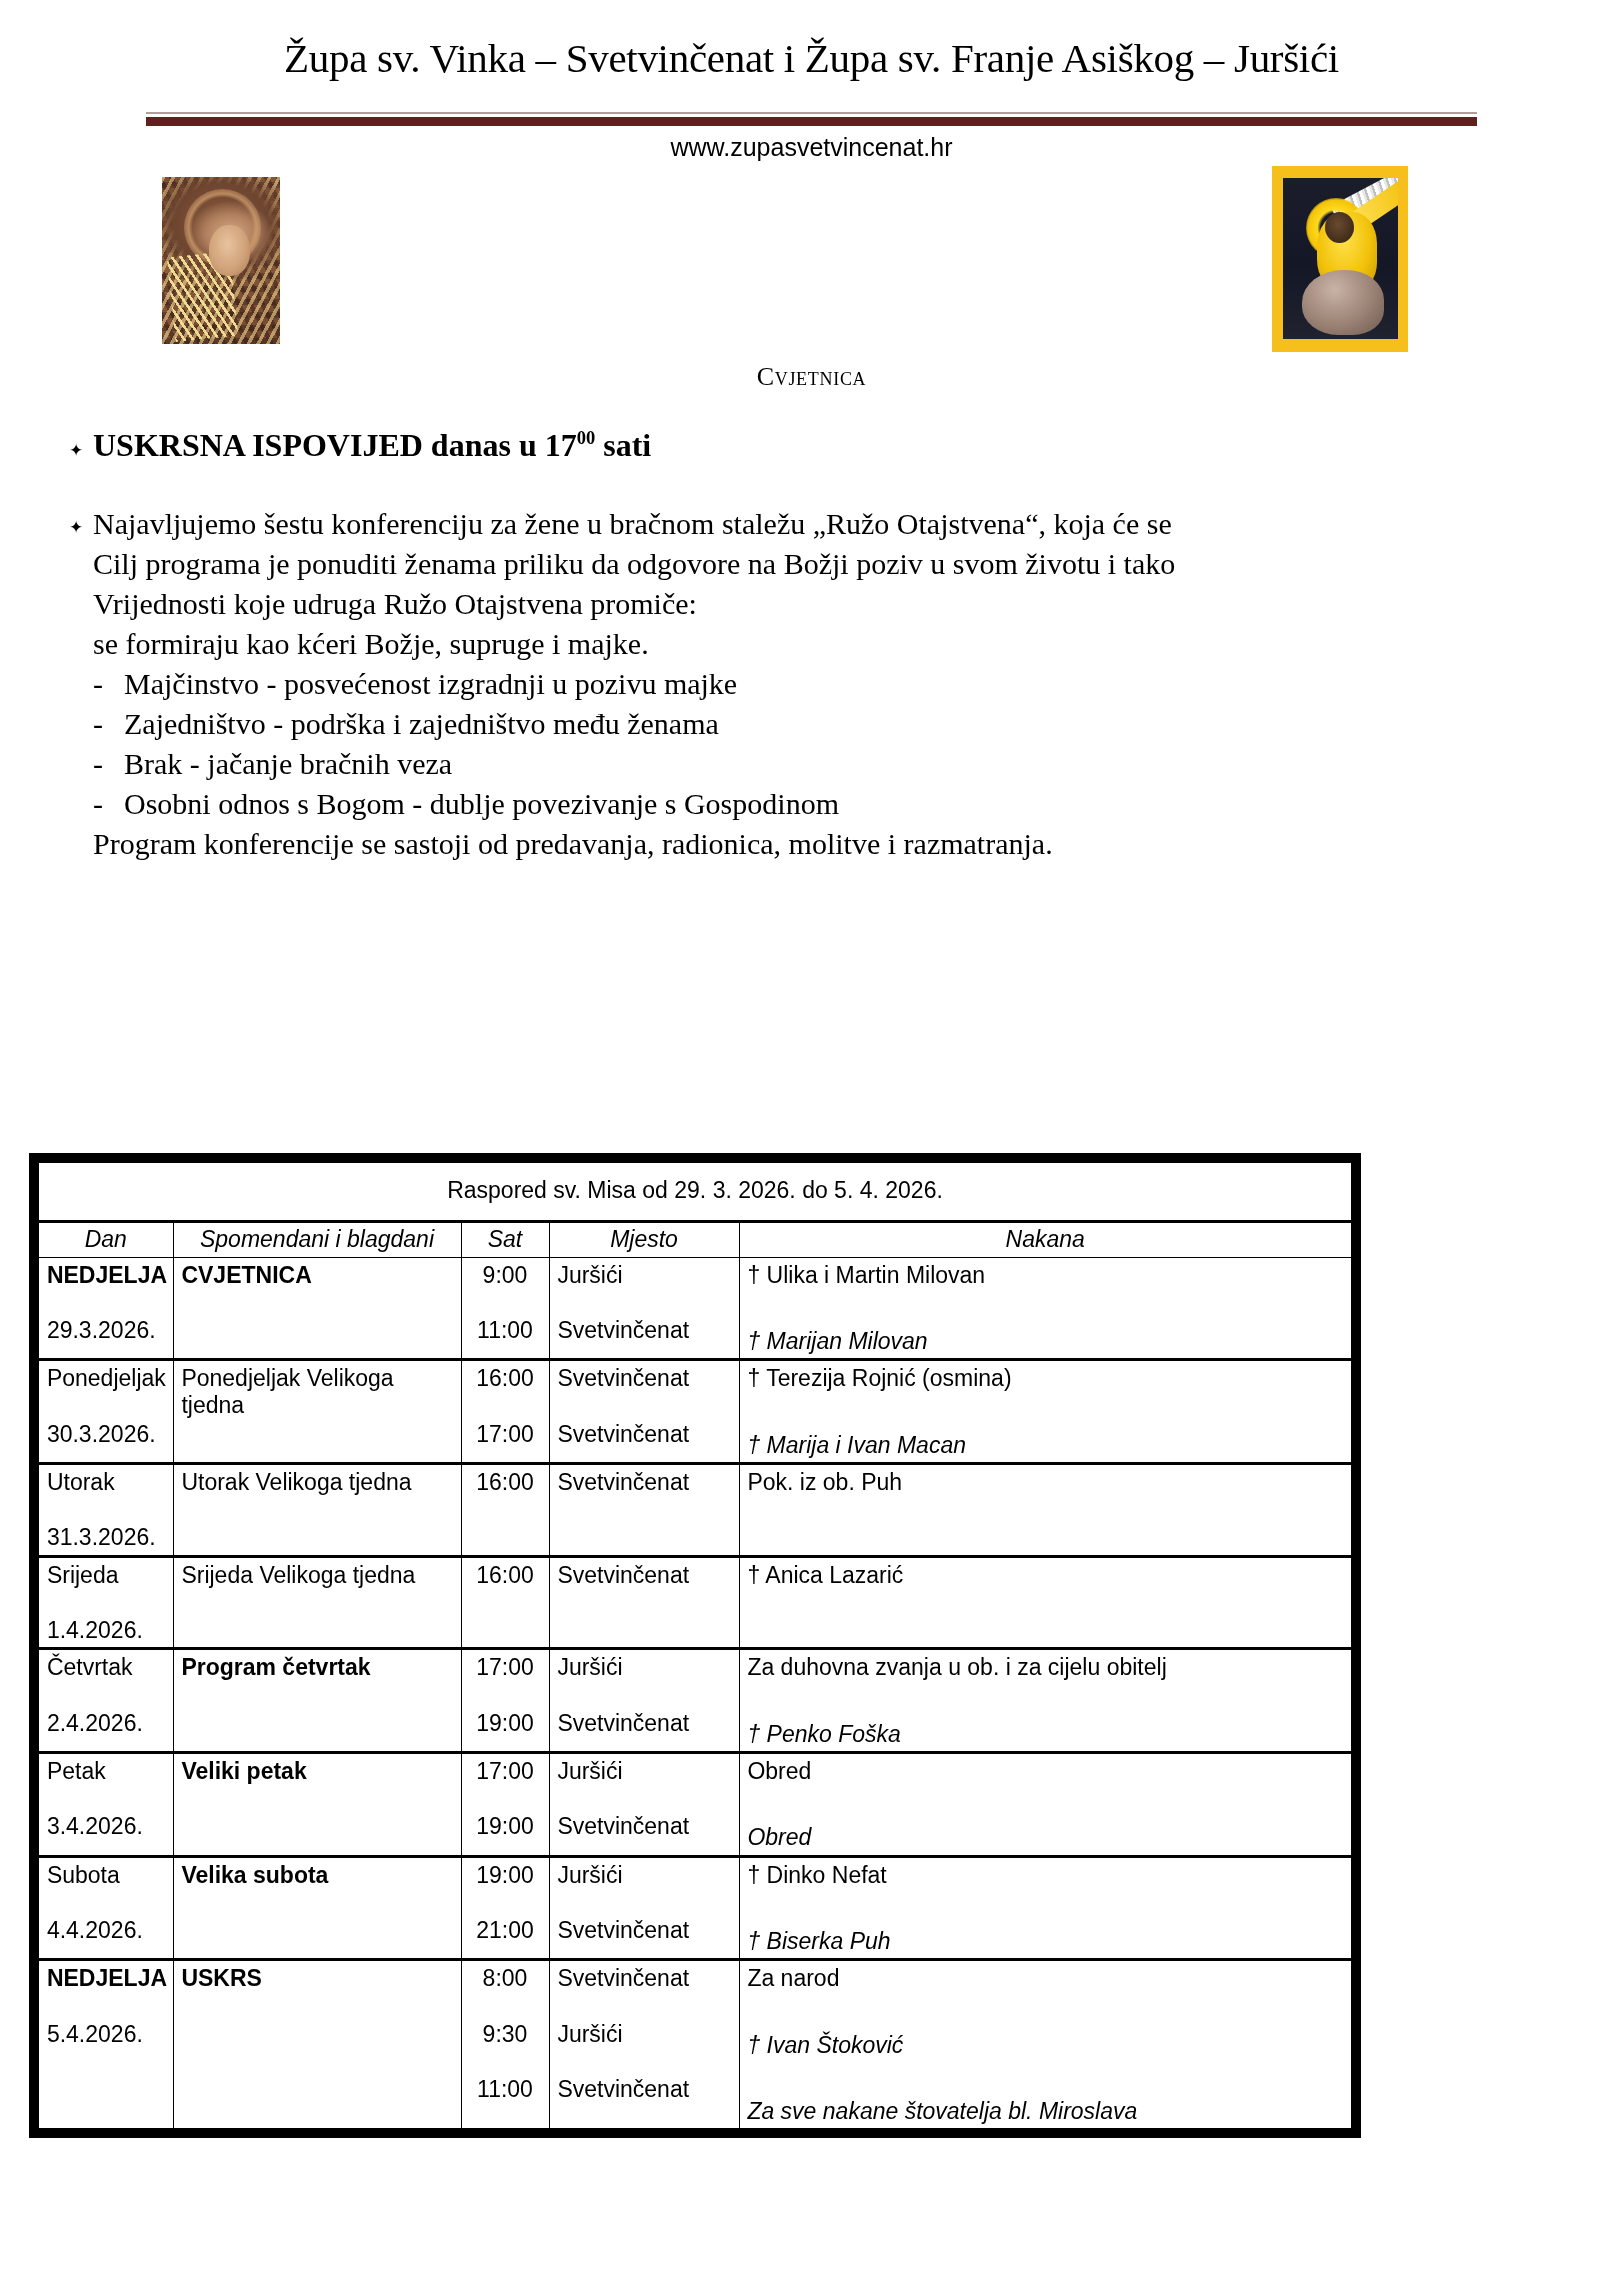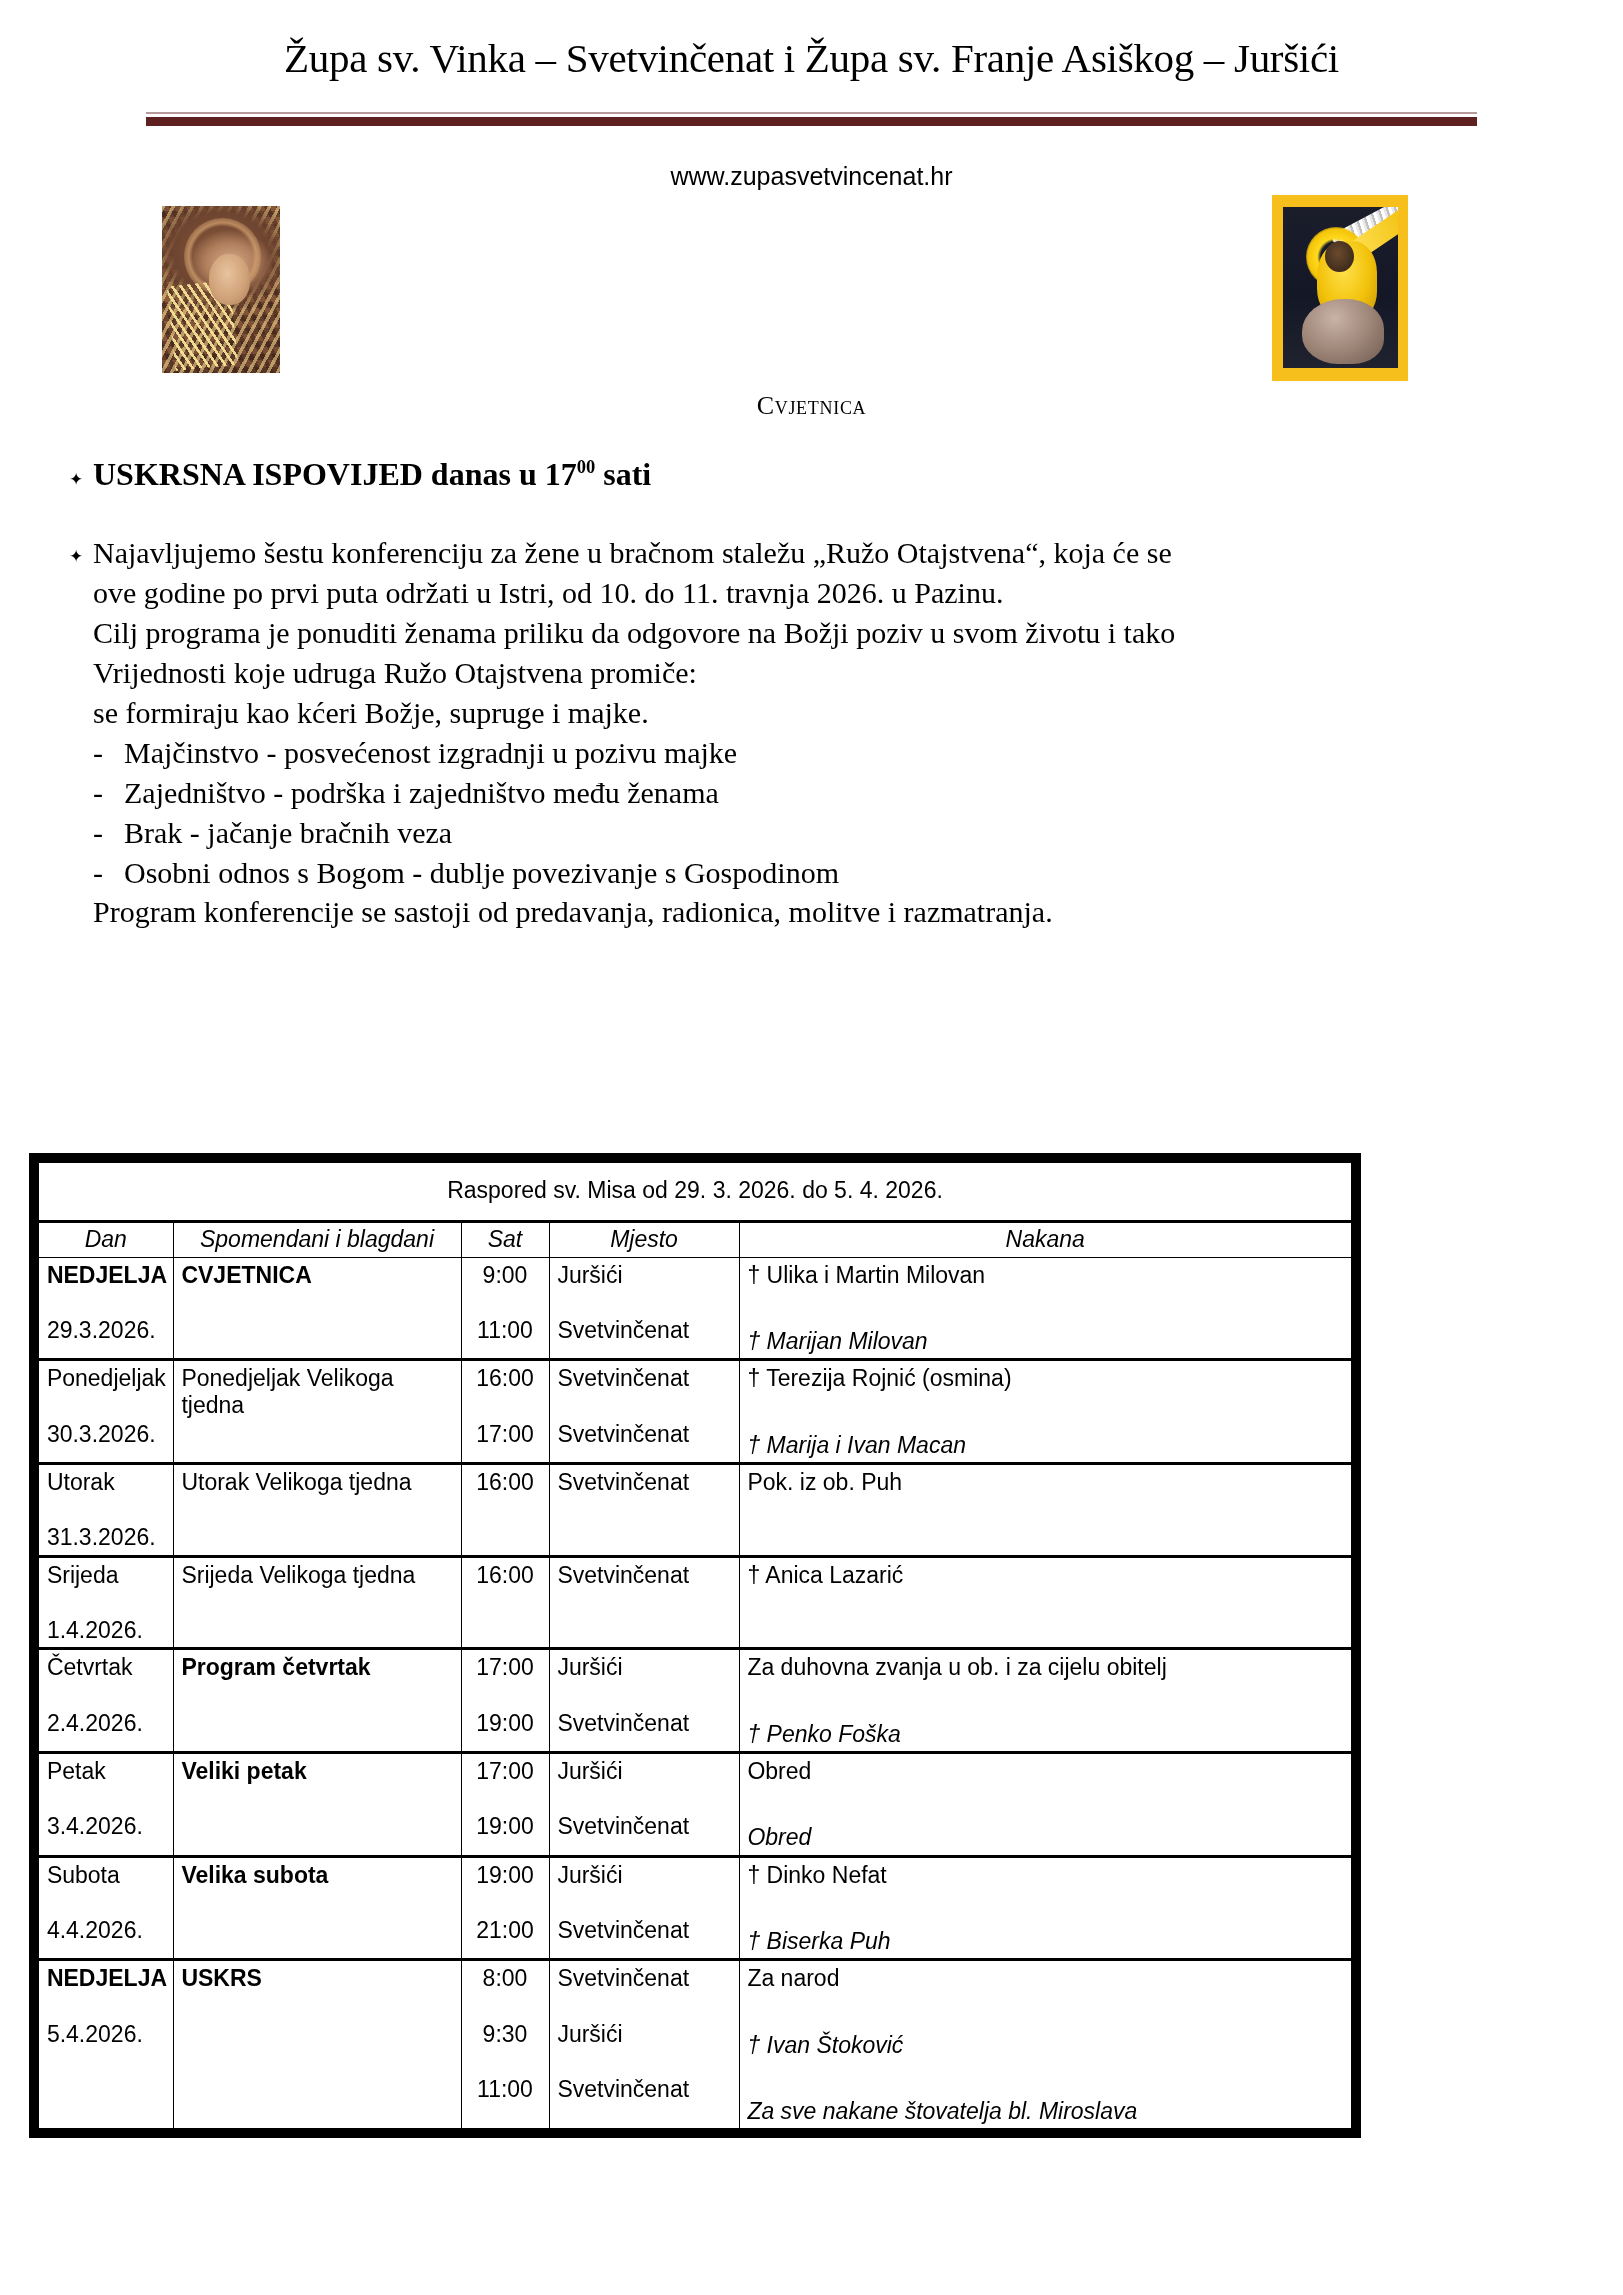--- a/index.html
+++ b/index.html
@@ -44,21 +44,21 @@
   }
   .rule-thick {
     height: 9.2px;
     background: #5f2120;
   }
 
   .website {
     text-align: center;
     font-family: "Liberation Sans", "DejaVu Sans", sans-serif;
     font-size: 25px;
-    margin-top: 36px;
+    margin-top: 7px;
   }
 
   
   .icons-band {
     position: relative;
     height: 196px;
   }
   .icon-frame {
     position: absolute;
     overflow: hidden;
@@ -337,21 +337,20 @@
 
   <div class="bullet-row bullet-strong">
     <span class="dia">✦</span>
     <span class="btext"><span>USKRSNA ISPOVIJED danas u 17</span><span class="sup">00</span><span> sati</span></span>
   </div>
 
   <div class="para-block">
     <span class="dia">✦</span>
     <div class="ptext">
       <div class="para-line">Najavljujemo šestu konferenciju za žene u bračnom staležu „Ružo Otajstvena“, koja će se</div>
-      <div class="para-line">ove godine po prvi puta održati u Istri, od 10. do 11. travnja 2026. u Pazinu.</div>
       <div class="para-line">Cilj programa je ponuditi ženama priliku da odgovore na Božji poziv u svom životu i tako</div>
       <div class="para-line">Vrijednosti koje udruga Ružo Otajstvena promiče:</div>
       <div class="para-line">se formiraju kao kćeri Božje, supruge i majke.</div>
       <ul class="dash-list">
         <li>
             <span class="dash">-</span>
             <span>Majčinstvo - posvećenost izgradnji u pozivu majke</span>
           </li>
         <li>
             <span class="dash">-</span>

